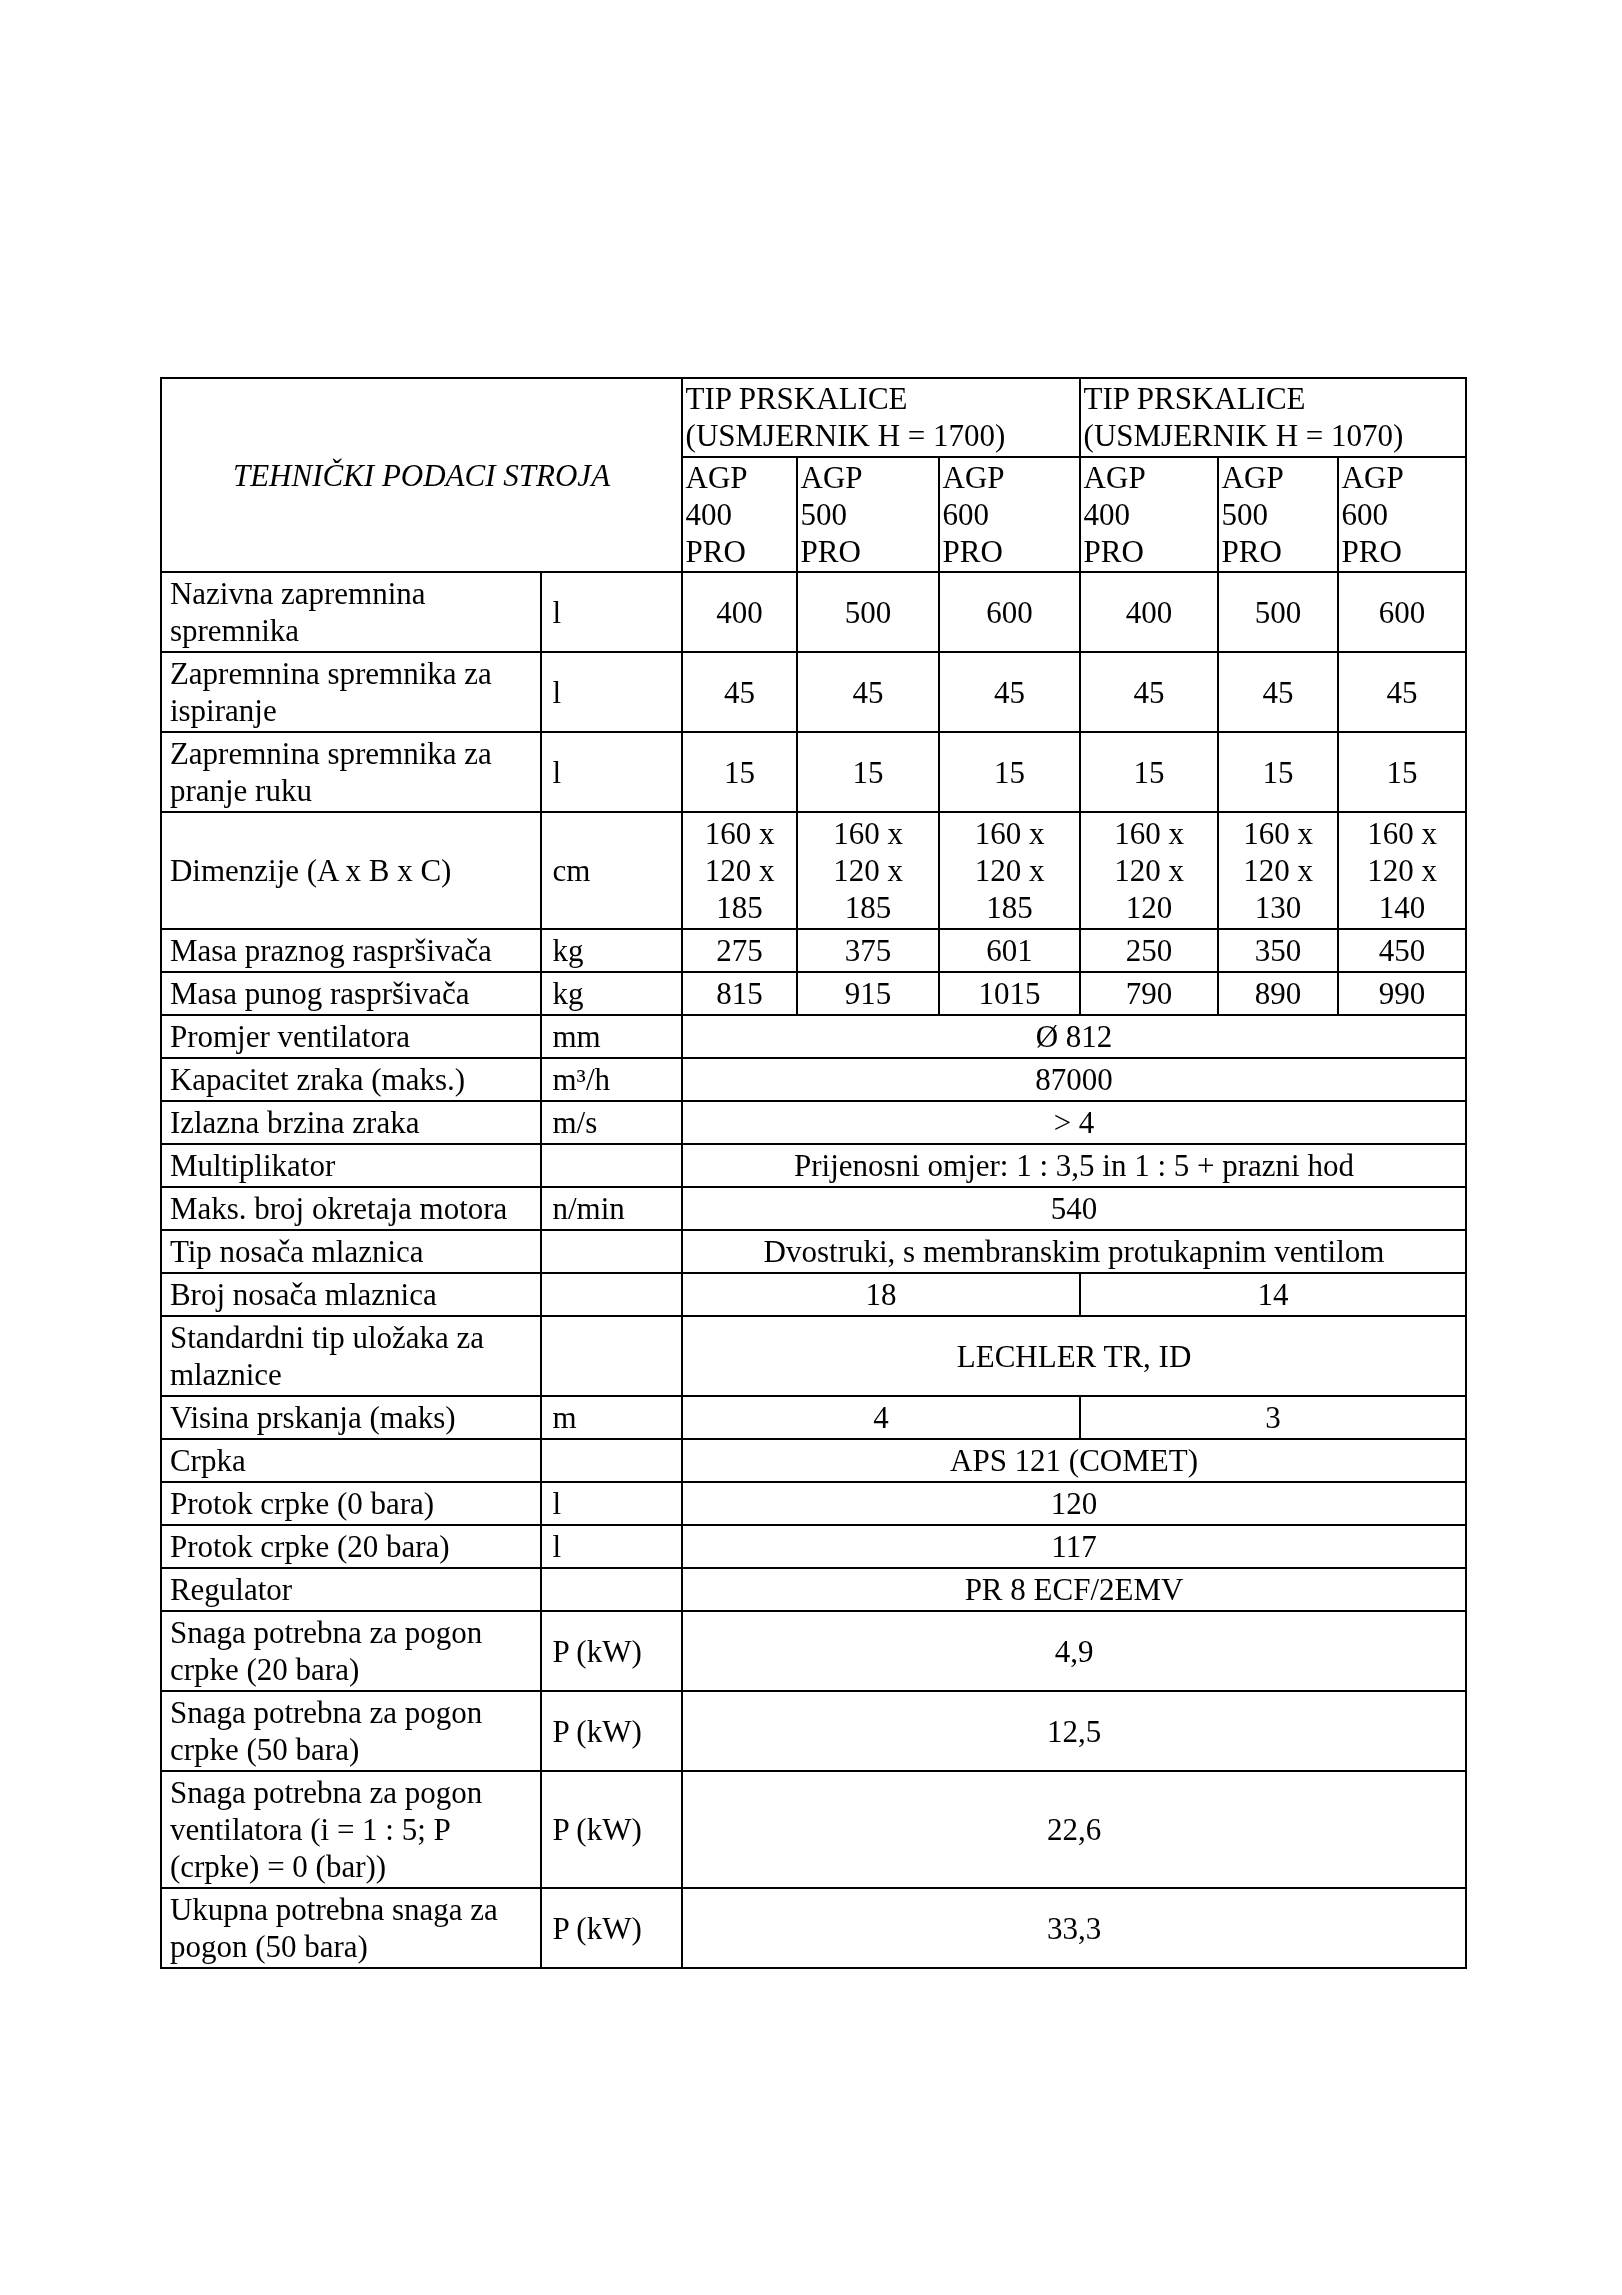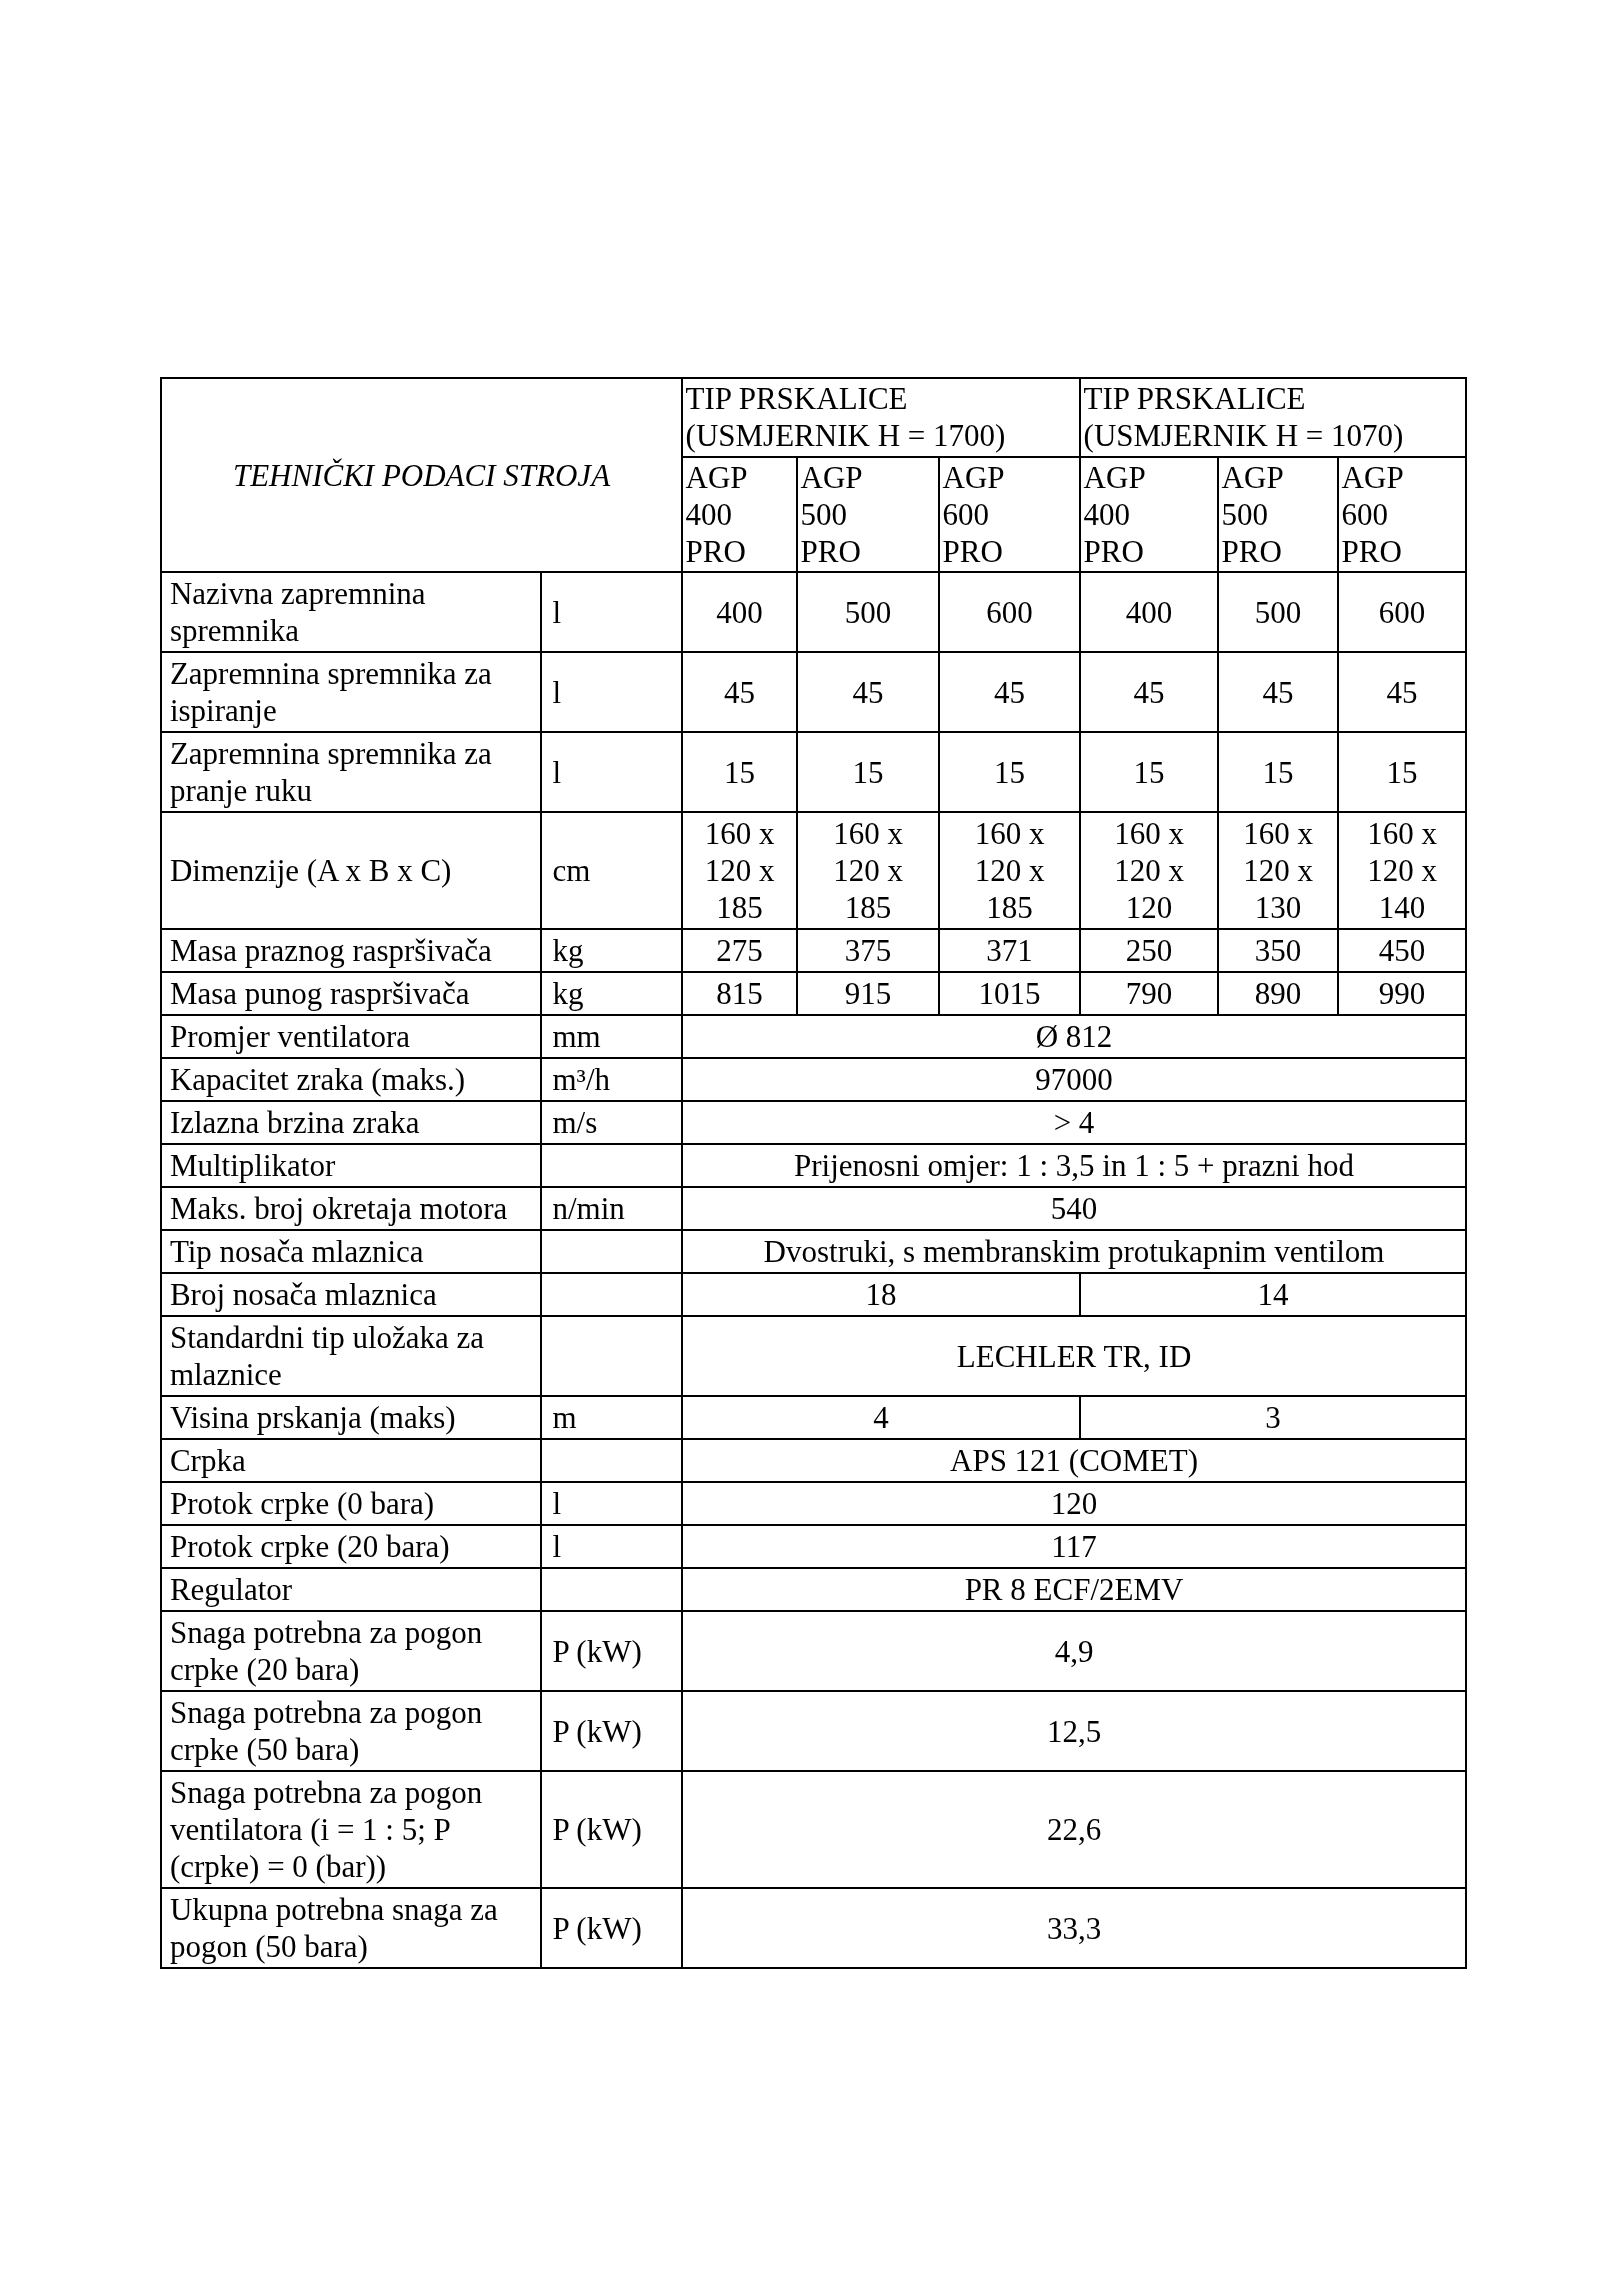--- a/index.html
+++ b/index.html
@@ -161,21 +161,21 @@
 130</td>
             <td class="val" colspan="1">160 x
 120 x
 140</td>
           </tr>
           <tr>
             <td class="lbl">Masa praznog raspršivača</td>
             <td class="unit">kg</td>
             <td class="val" colspan="1">275</td>
             <td class="val" colspan="1">375</td>
-            <td class="val" colspan="1">371</td>
+            <td class="val" colspan="1">601</td>
             <td class="val" colspan="1">250</td>
             <td class="val" colspan="1">350</td>
             <td class="val" colspan="1">450</td>
           </tr>
           <tr>
             <td class="lbl">Masa punog raspršivača</td>
             <td class="unit">kg</td>
             <td class="val" colspan="1">815</td>
             <td class="val" colspan="1">915</td>
             <td class="val" colspan="1">1015</td>
@@ -184,21 +184,21 @@
             <td class="val" colspan="1">990</td>
           </tr>
           <tr>
             <td class="lbl">Promjer ventilatora</td>
             <td class="unit">mm</td>
             <td class="val" colspan="6">Ø 812</td>
           </tr>
           <tr>
             <td class="lbl">Kapacitet zraka (maks.)</td>
             <td class="unit">m³/h</td>
-            <td class="val" colspan="6">97000</td>
+            <td class="val" colspan="6">87000</td>
           </tr>
           <tr>
             <td class="lbl">Izlazna brzina zraka</td>
             <td class="unit">m/s</td>
             <td class="val" colspan="6">&gt; 4</td>
           </tr>
           <tr>
             <td class="lbl">Multiplikator</td>
             <td class="unit"></td>
             <td class="val" colspan="6">Prijenosni omjer: 1 : 3,5 in 1 : 5 + prazni hod</td>

